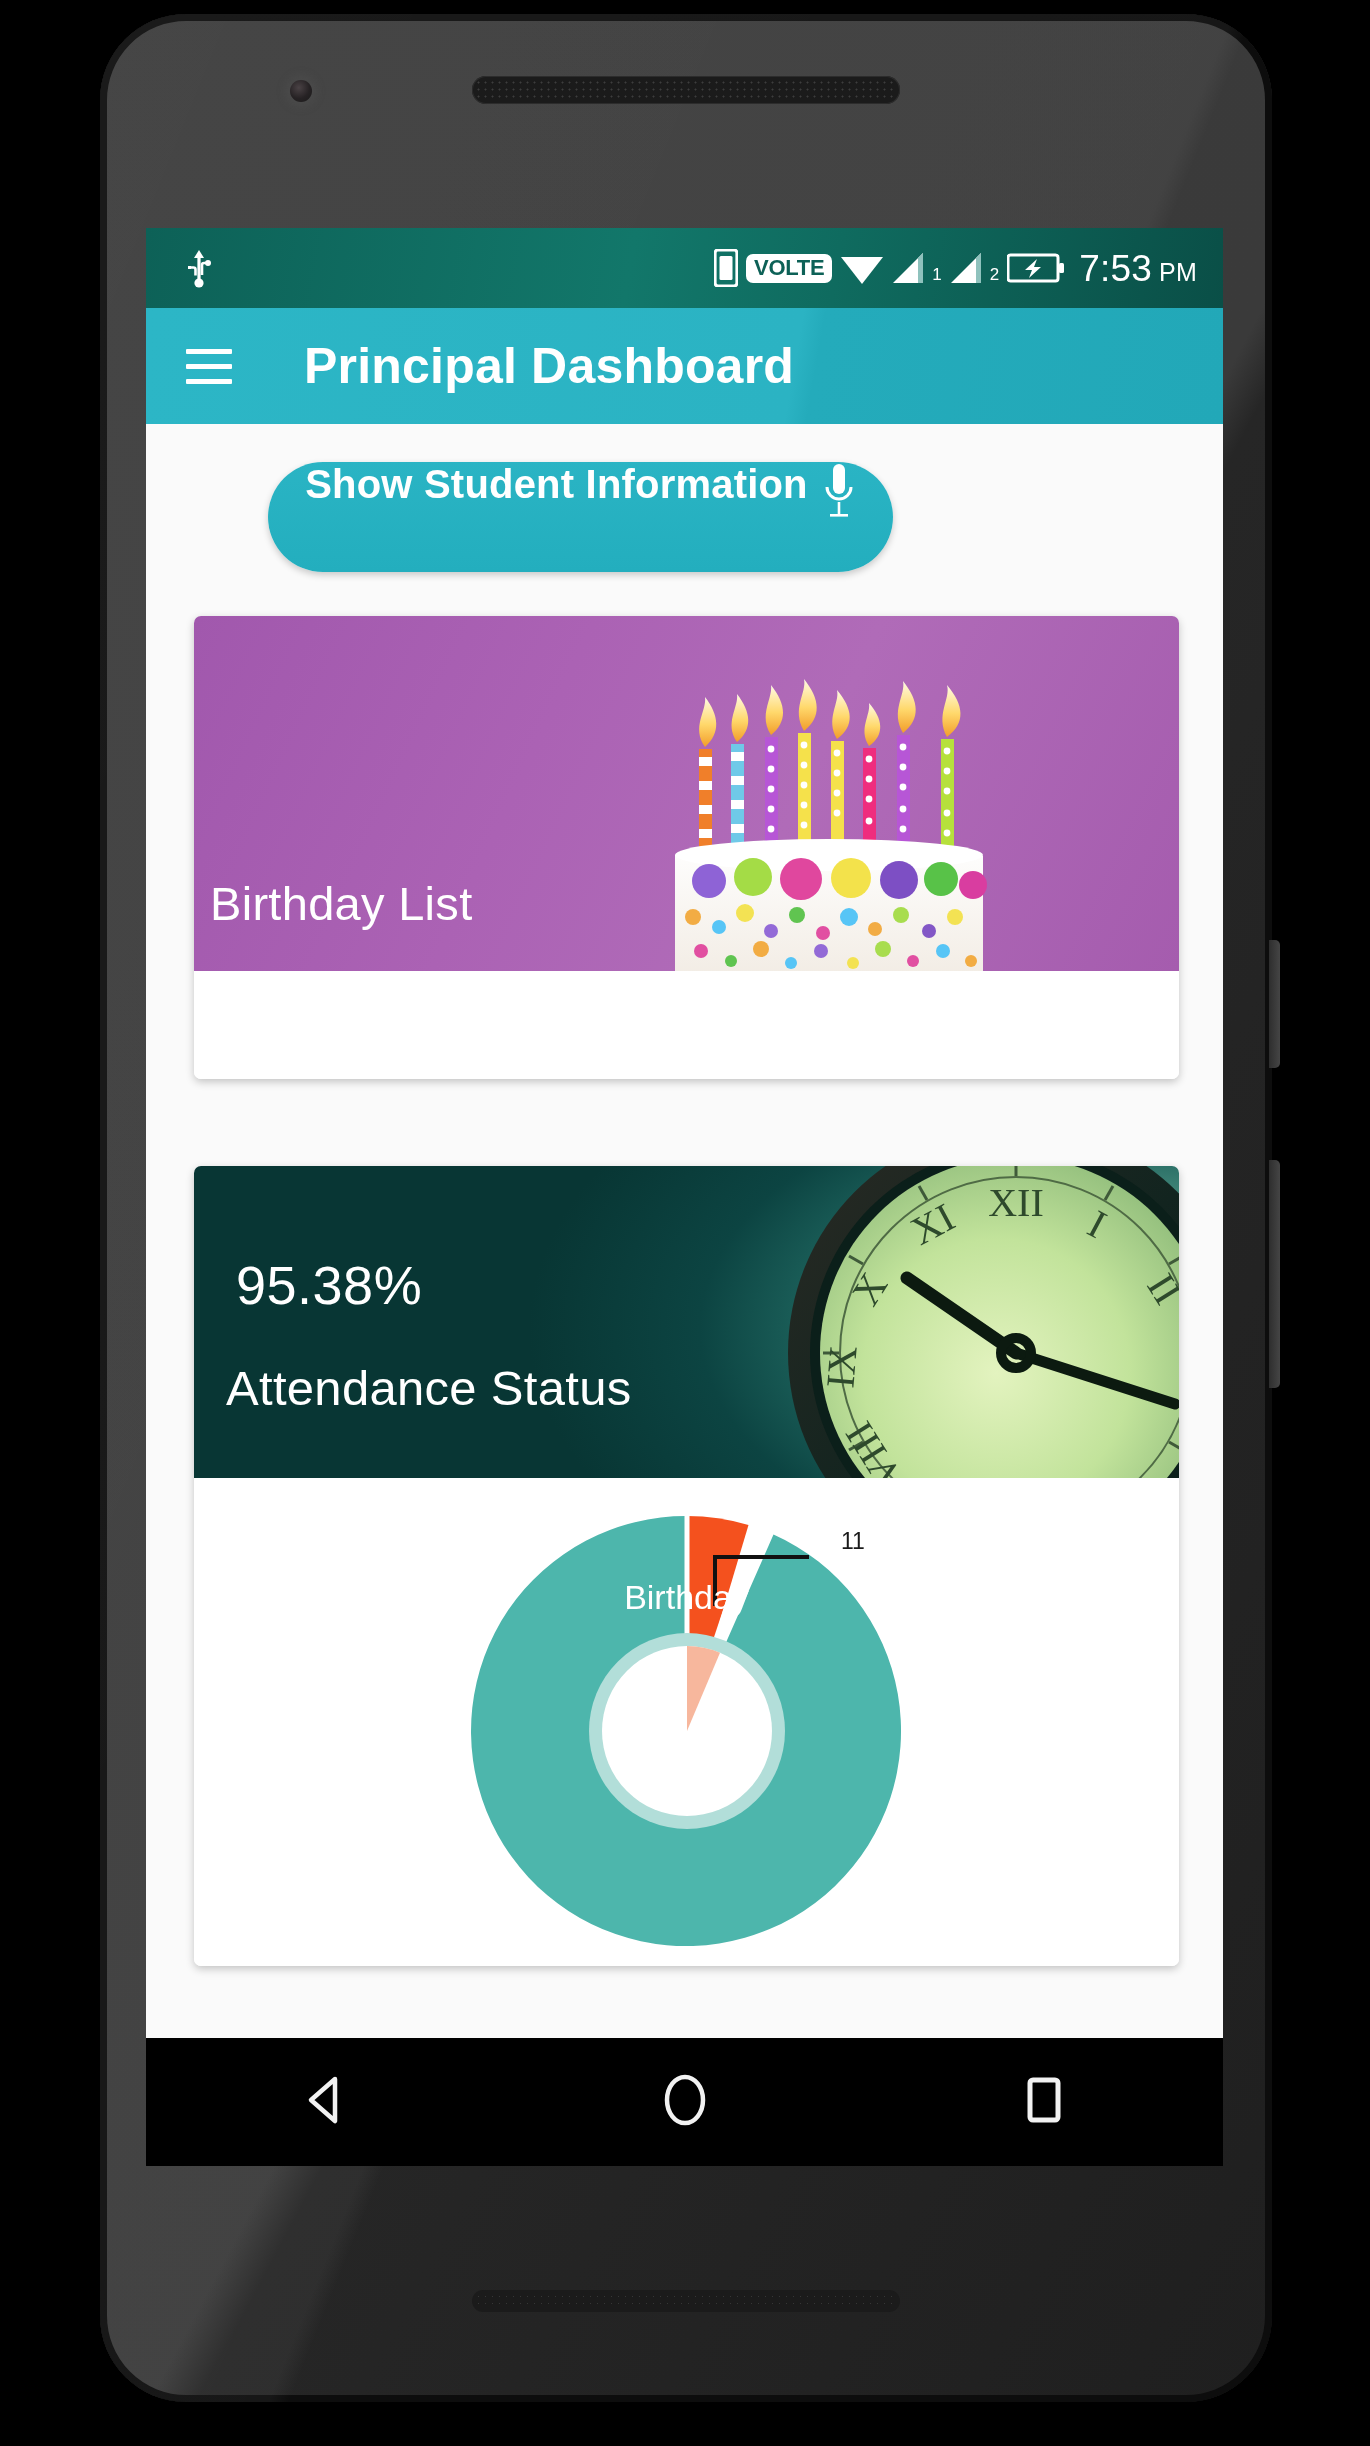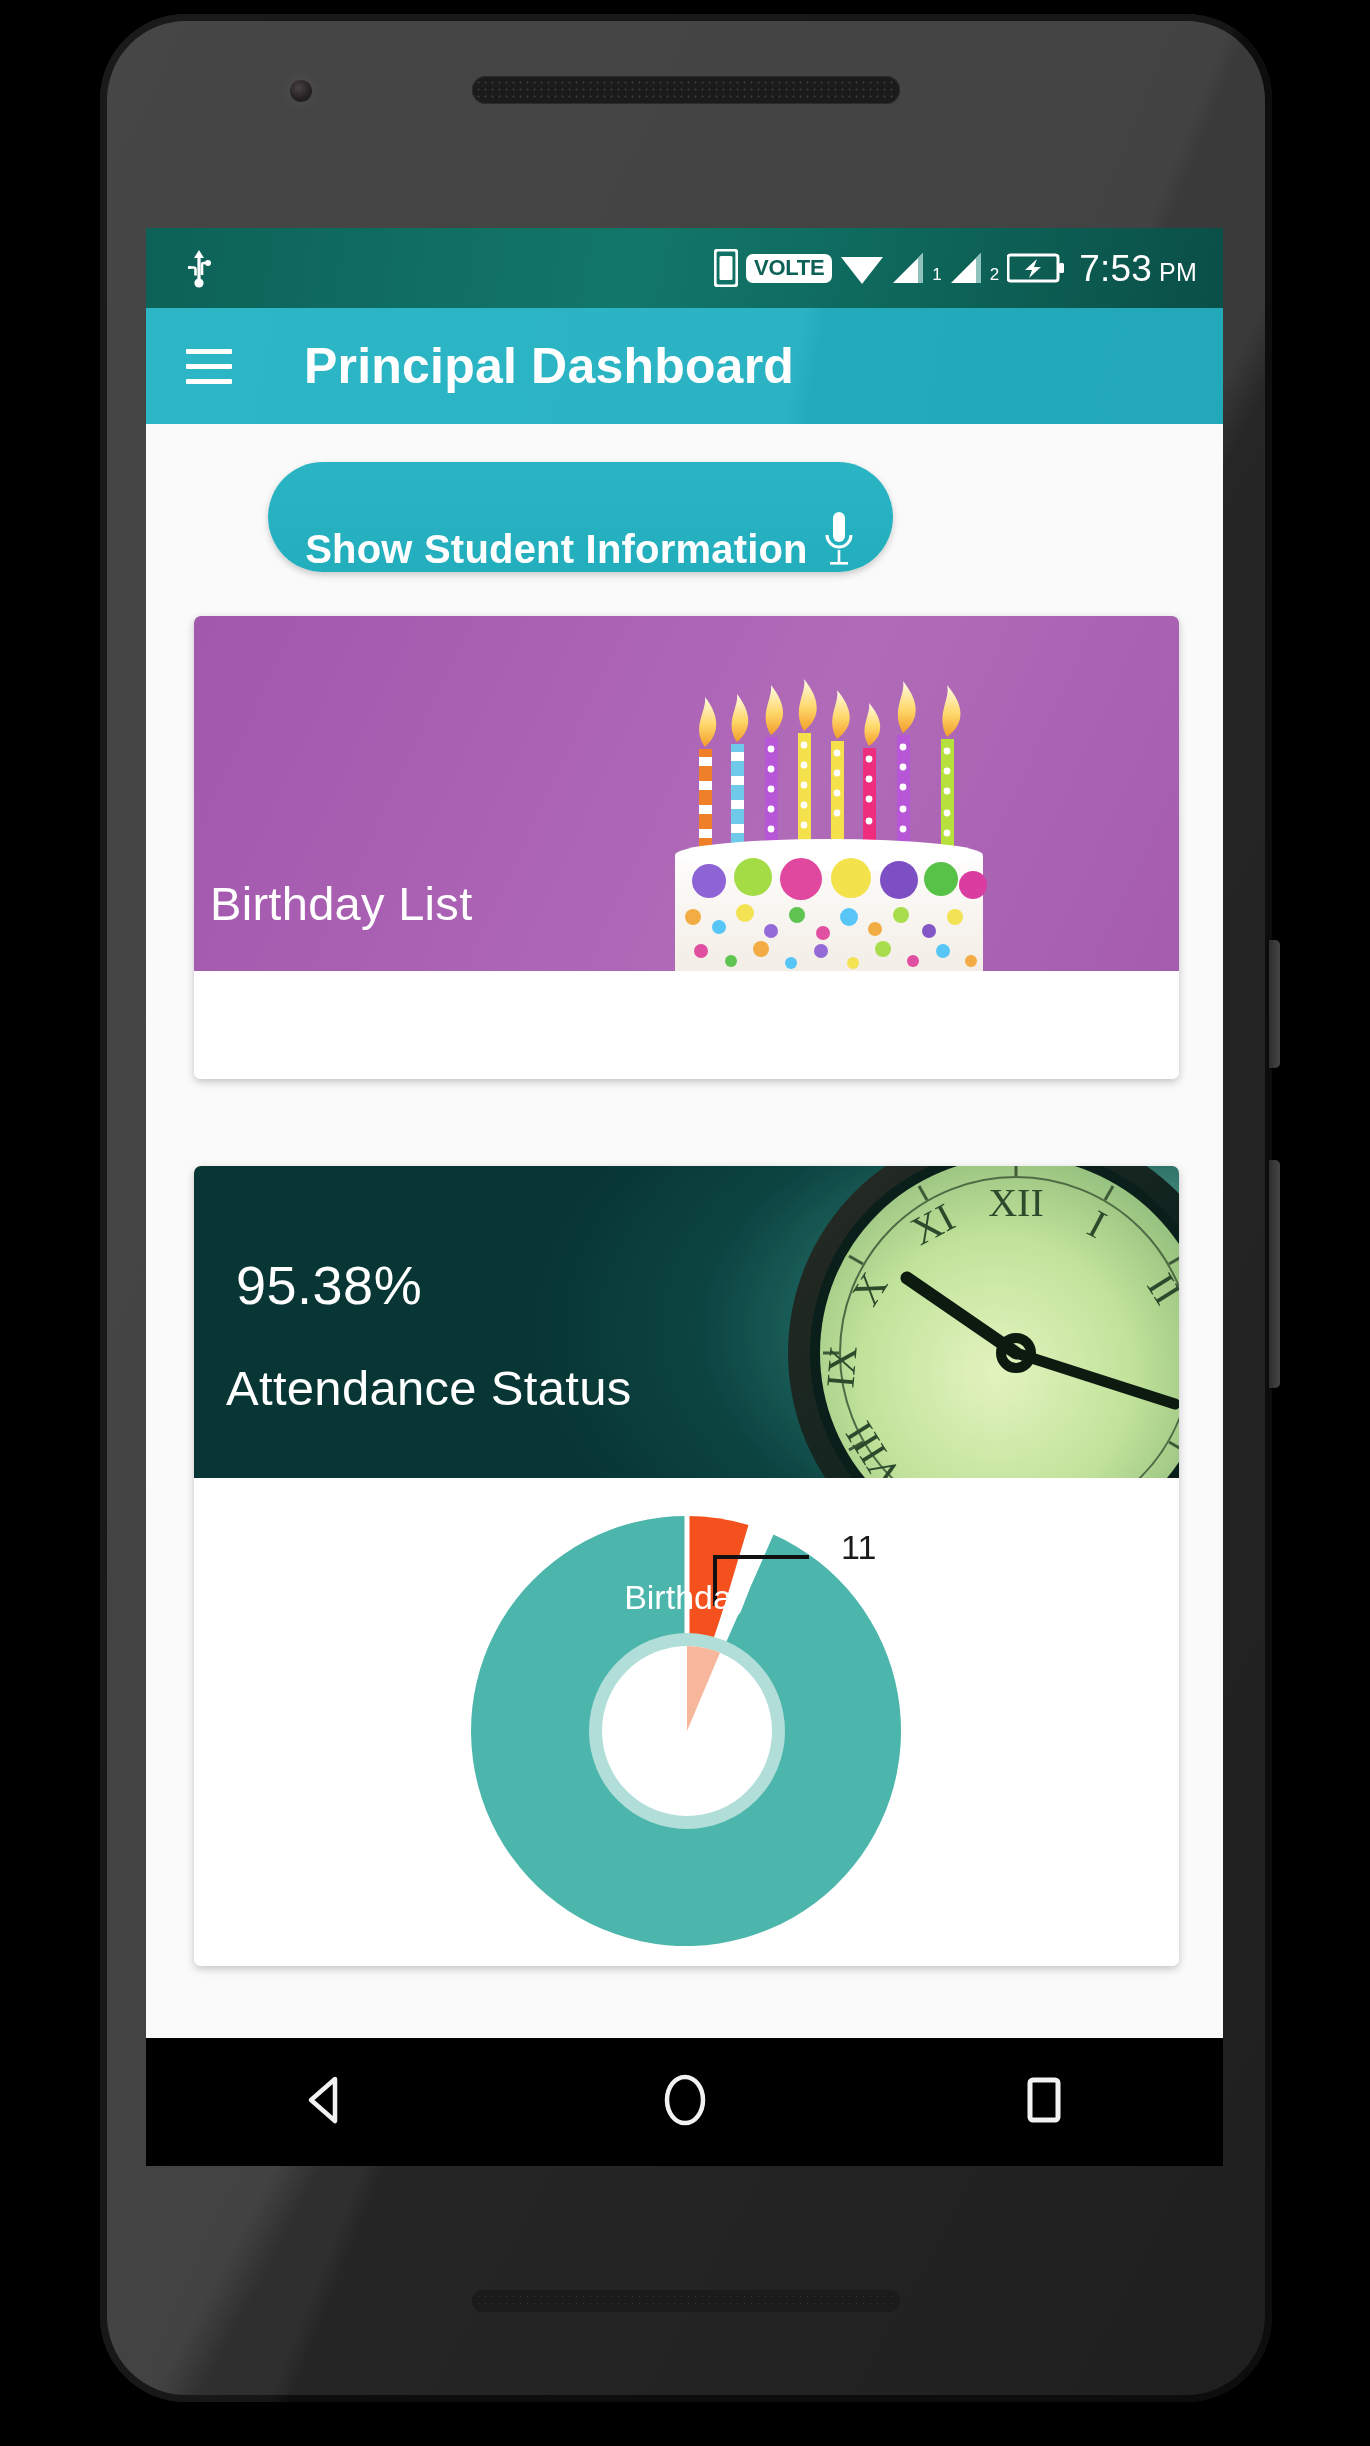--- a/index.html
+++ b/index.html
@@ -171,21 +171,21 @@
   
   .content { position: relative; height: 1587px; background: #fafafa; }
 
   .pill-btn {
     position: absolute;
     left: 122px; top: 38px;
     width: 625px; height: 110px;
     border-radius: 56px;
     background: linear-gradient(180deg,#2ab4c4 0%, #23aebe 100%);
     box-shadow: 0 3px 7px rgba(0,0,0,0.20);
-    display: flex; align-items: flex-end; justify-content: center;
+    display: flex; align-items: flex-start; justify-content: center;
     gap: 14px;
     cursor: pointer;
   }
   .pill-btn .label {
     color: #ffffff;
     font-size: 40px;
     font-weight: bold;
     letter-spacing: 0.2px;
   }
   .mic-icon { display: block; }
@@ -257,21 +257,21 @@
     text-align: center;
     color: #ffffff;
     font-size: 34px;
     z-index: 5;
     pointer-events: none;
   }
   .callout-value {
     position: absolute;
     left: 647px; top: 50px;
     color: #1a1a1a;
-    font-size: 34px;
+    font-size: 23px;
     z-index: 5;
   }
 
   
   .navbar {
     position: absolute;
     left: 146px; top: 2038px;
     width: 1077px; height: 128px;
     background: #000000;
     display: flex; align-items: center; justify-content: space-around;

